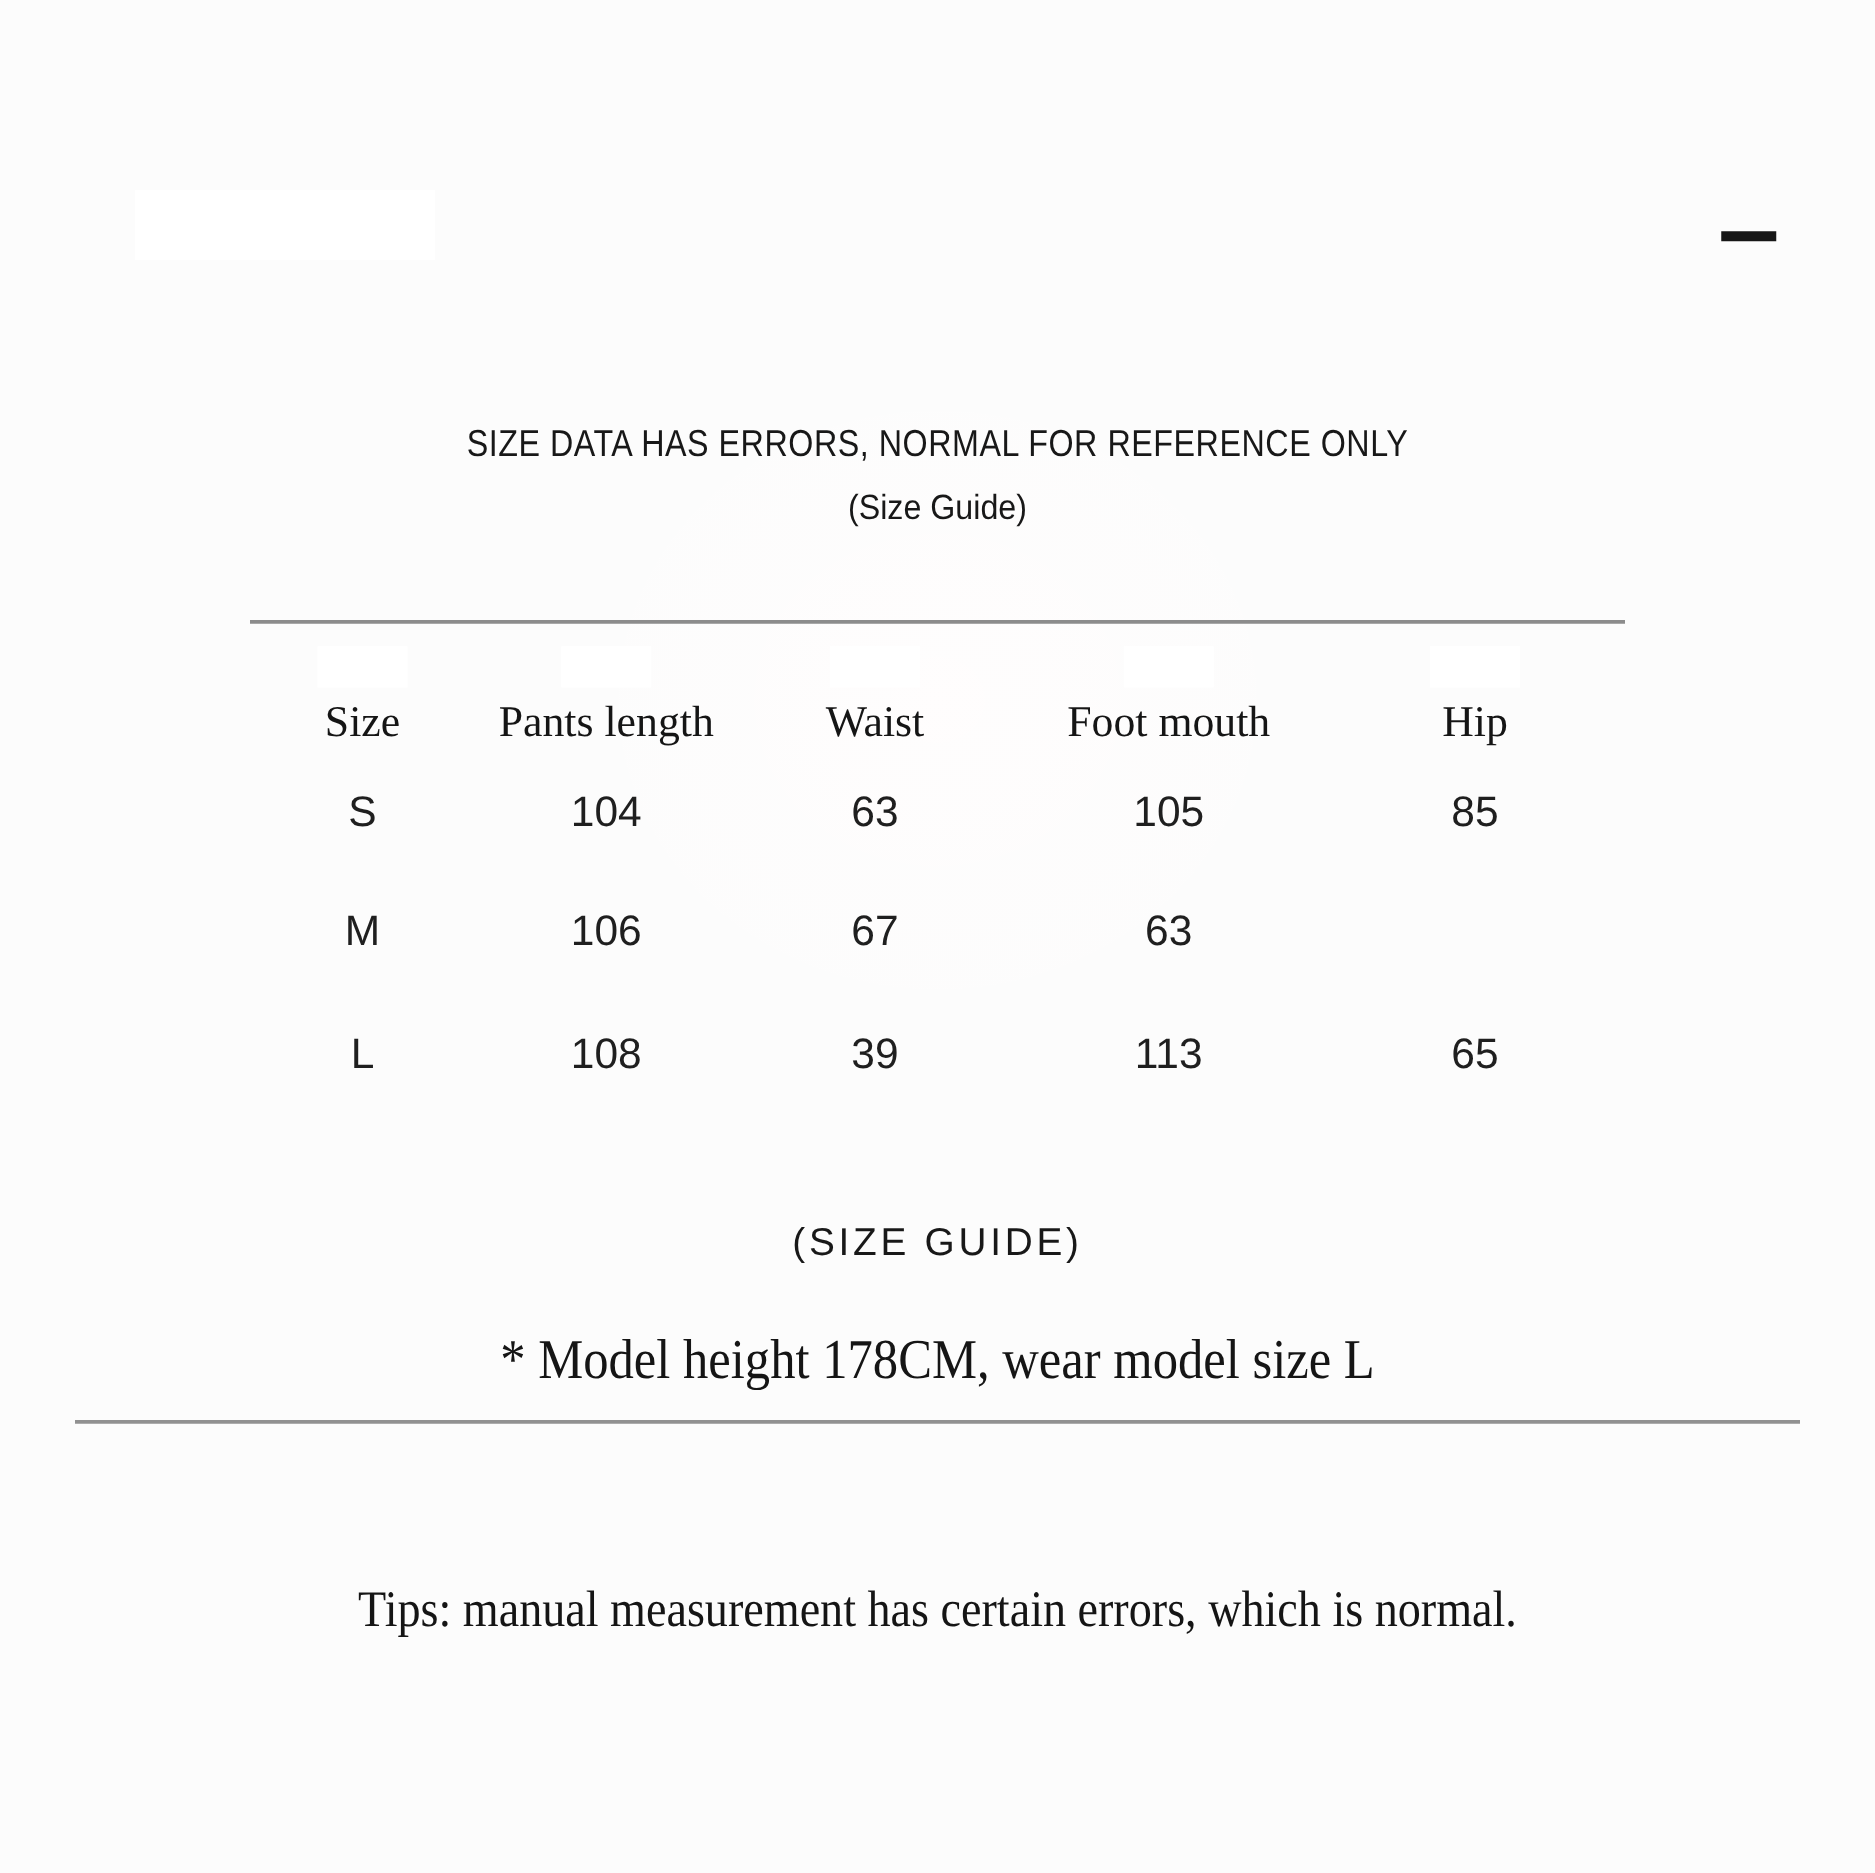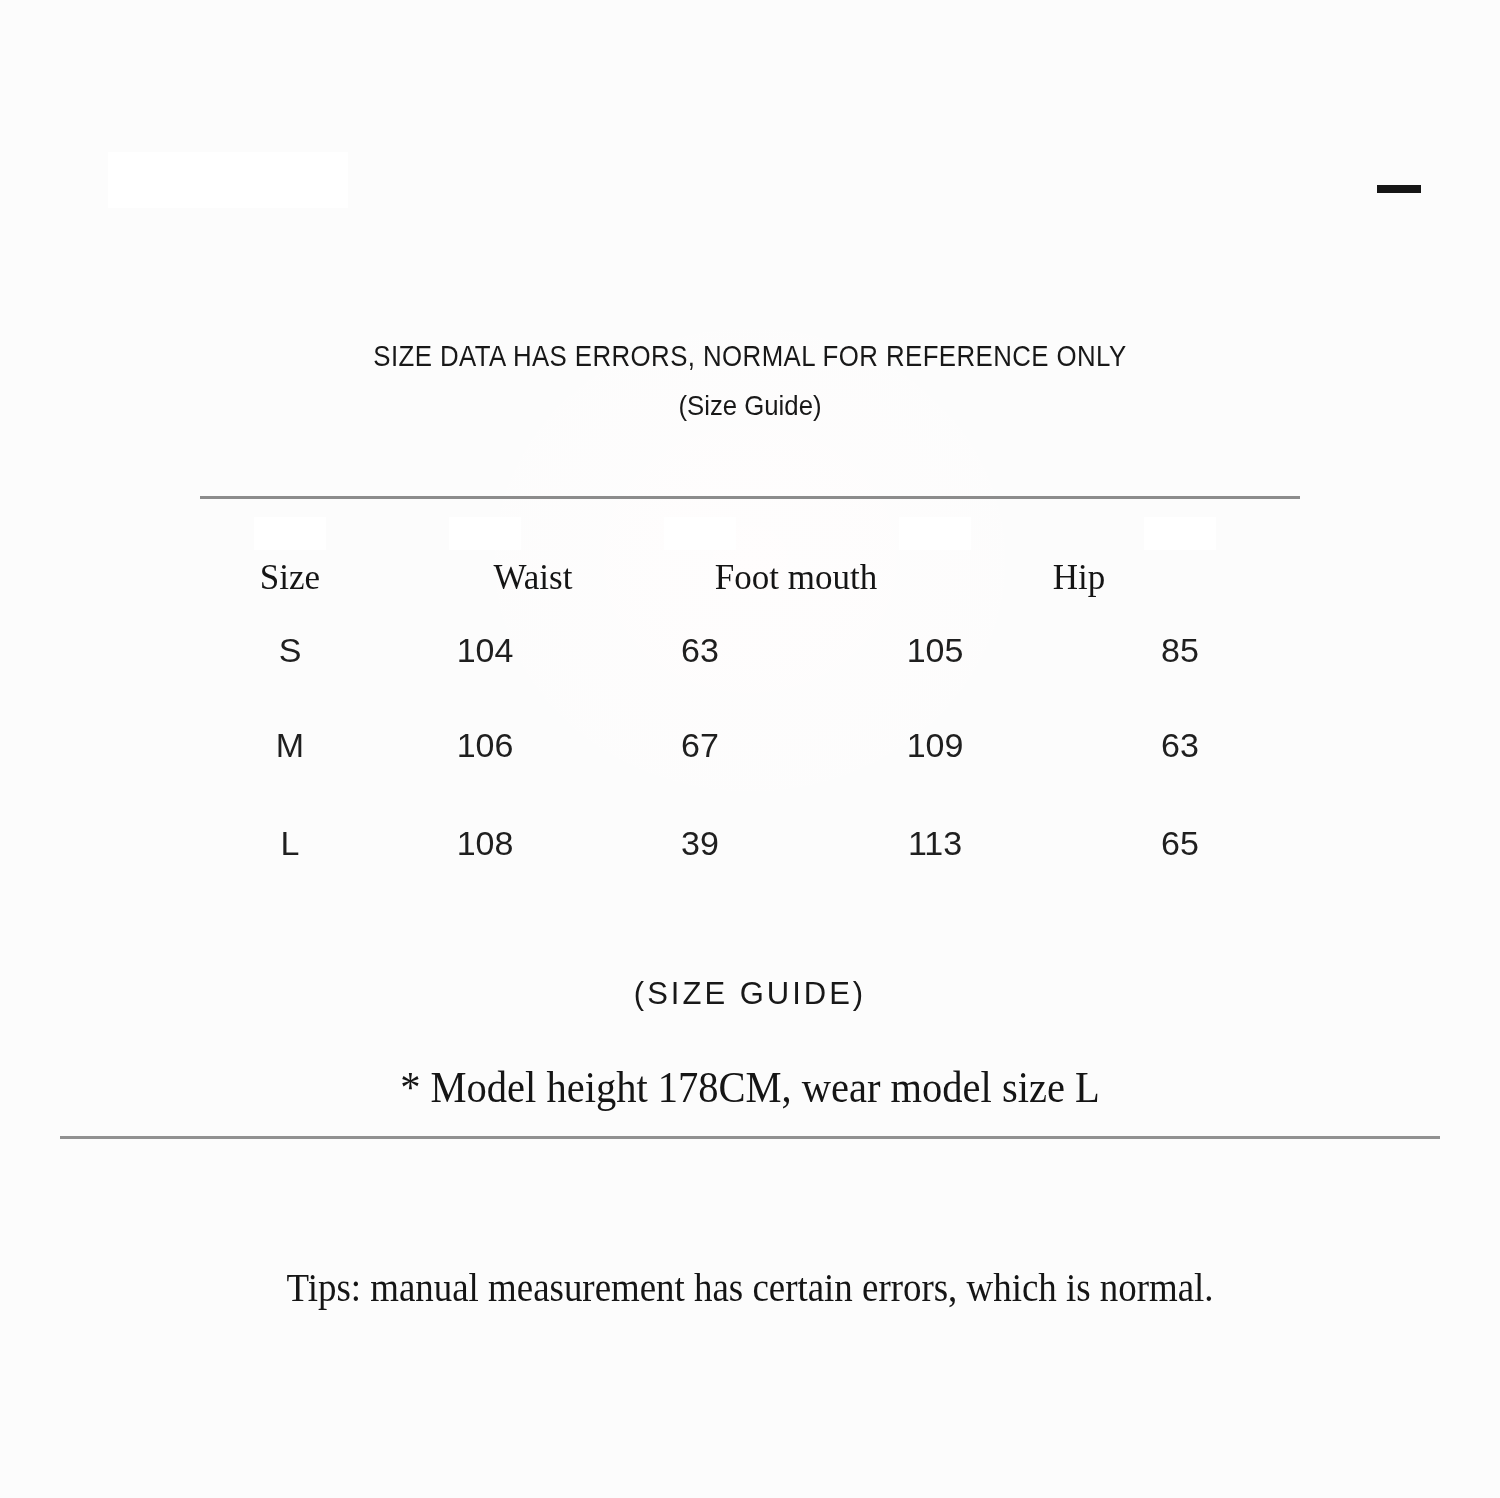--- a/index.html
+++ b/index.html
@@ -49,21 +49,21 @@
     position:absolute; left:200px; width:1100px;
     display:grid;
     grid-template-columns:180px 210px 220px 250px 240px;
   }
   .t-row > div { text-align:center; }
   .ghost-row { top:517px; }
   .ghost-box { width:72px; height:33px; margin:0 auto; background:#ffffff; }
   .t-head {
     top:556px;
     font-family:"Liberation Serif", serif;
-    font-size:35px; line-height:44px; font-weight:400; color:#151515;gap:48px;
+    font-size:35px; line-height:44px; font-weight:400; color:#151515;
   }
   .t-data { font-size:34px; line-height:40px; font-weight:500; color:#1f1f1f; }
   .row-s { top:630px; }
   .row-m { top:725px; }
   .row-l { top:823px; }
 
   
   .size-guide-label {
     position:absolute; top:976px; left:0; width:100%;
     text-align:center; font-size:31px; line-height:36px;
@@ -108,38 +108,38 @@
     <div>
         <span class="ghost-box" style="display:block"></span>
       </div>
     <div>
         <span class="ghost-box" style="display:block"></span>
       </div>
   </div>
 
   <div class="t-row t-head">
     <div>Size</div>
+    <div>Pants length</div>
     <div>Waist</div>
     <div>Foot mouth</div>
     <div>Hip</div>
   </div>
 
   <div class="t-row t-data row-s">
     <div>S</div>
     <div>104</div>
     <div>63</div>
     <div>105</div>
     <div>85</div>
   </div>
 
   <div class="t-row t-data row-m">
     <div>M</div>
     <div>106</div>
     <div>67</div>
-    <div>109</div>
     <div>63</div>
   </div>
 
   <div class="t-row t-data row-l">
     <div>L</div>
     <div>108</div>
     <div>39</div>
     <div>113</div>
     <div>65</div>
   </div>

